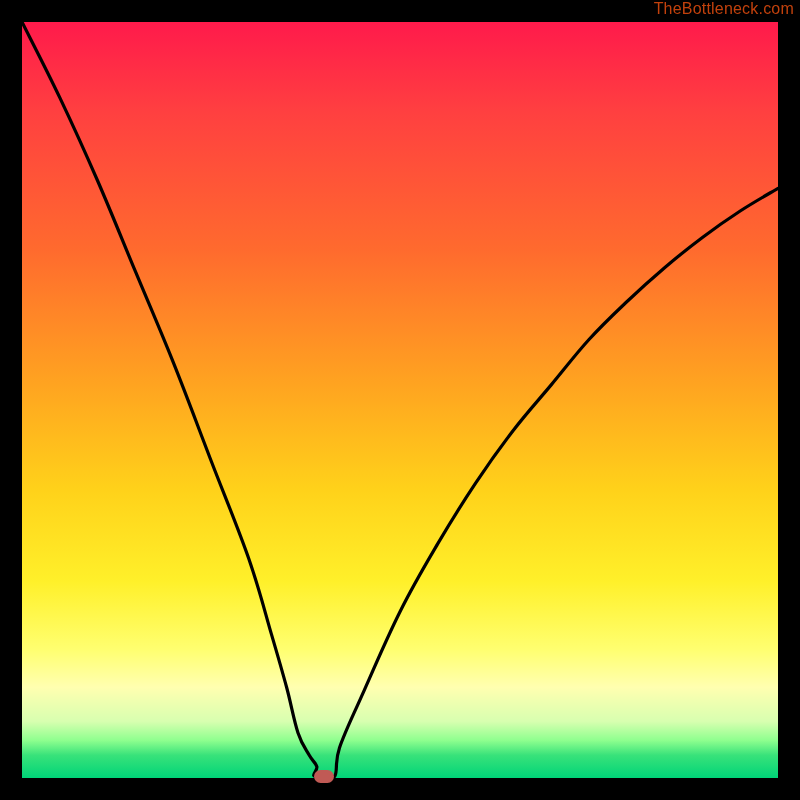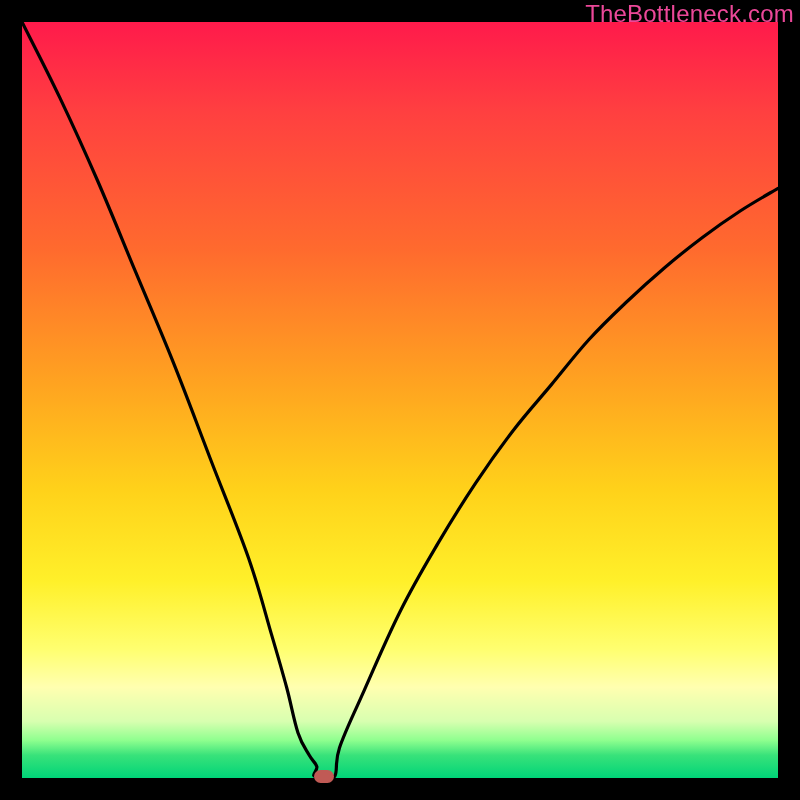--- a/index.html
+++ b/index.html
@@ -37,22 +37,22 @@
       #d8ffb0 92.5%,
       #8fff8f 95%,
       #38e27a 97%,
       #00d478 100%
     );
   }
   .watermark {
     position: absolute;
     top: 0;
     right: 6px;
-    color: #ec4899;
-    font-size: 24px;
+    color: #c2410c;
+    font-size: 16px;
     font-weight: 500;
     letter-spacing: 0.2px;
     user-select: none;
   }
   svg.curve {
     position: absolute;
     left: 0;
     top: 0;
     width: 756px;
     height: 756px;

